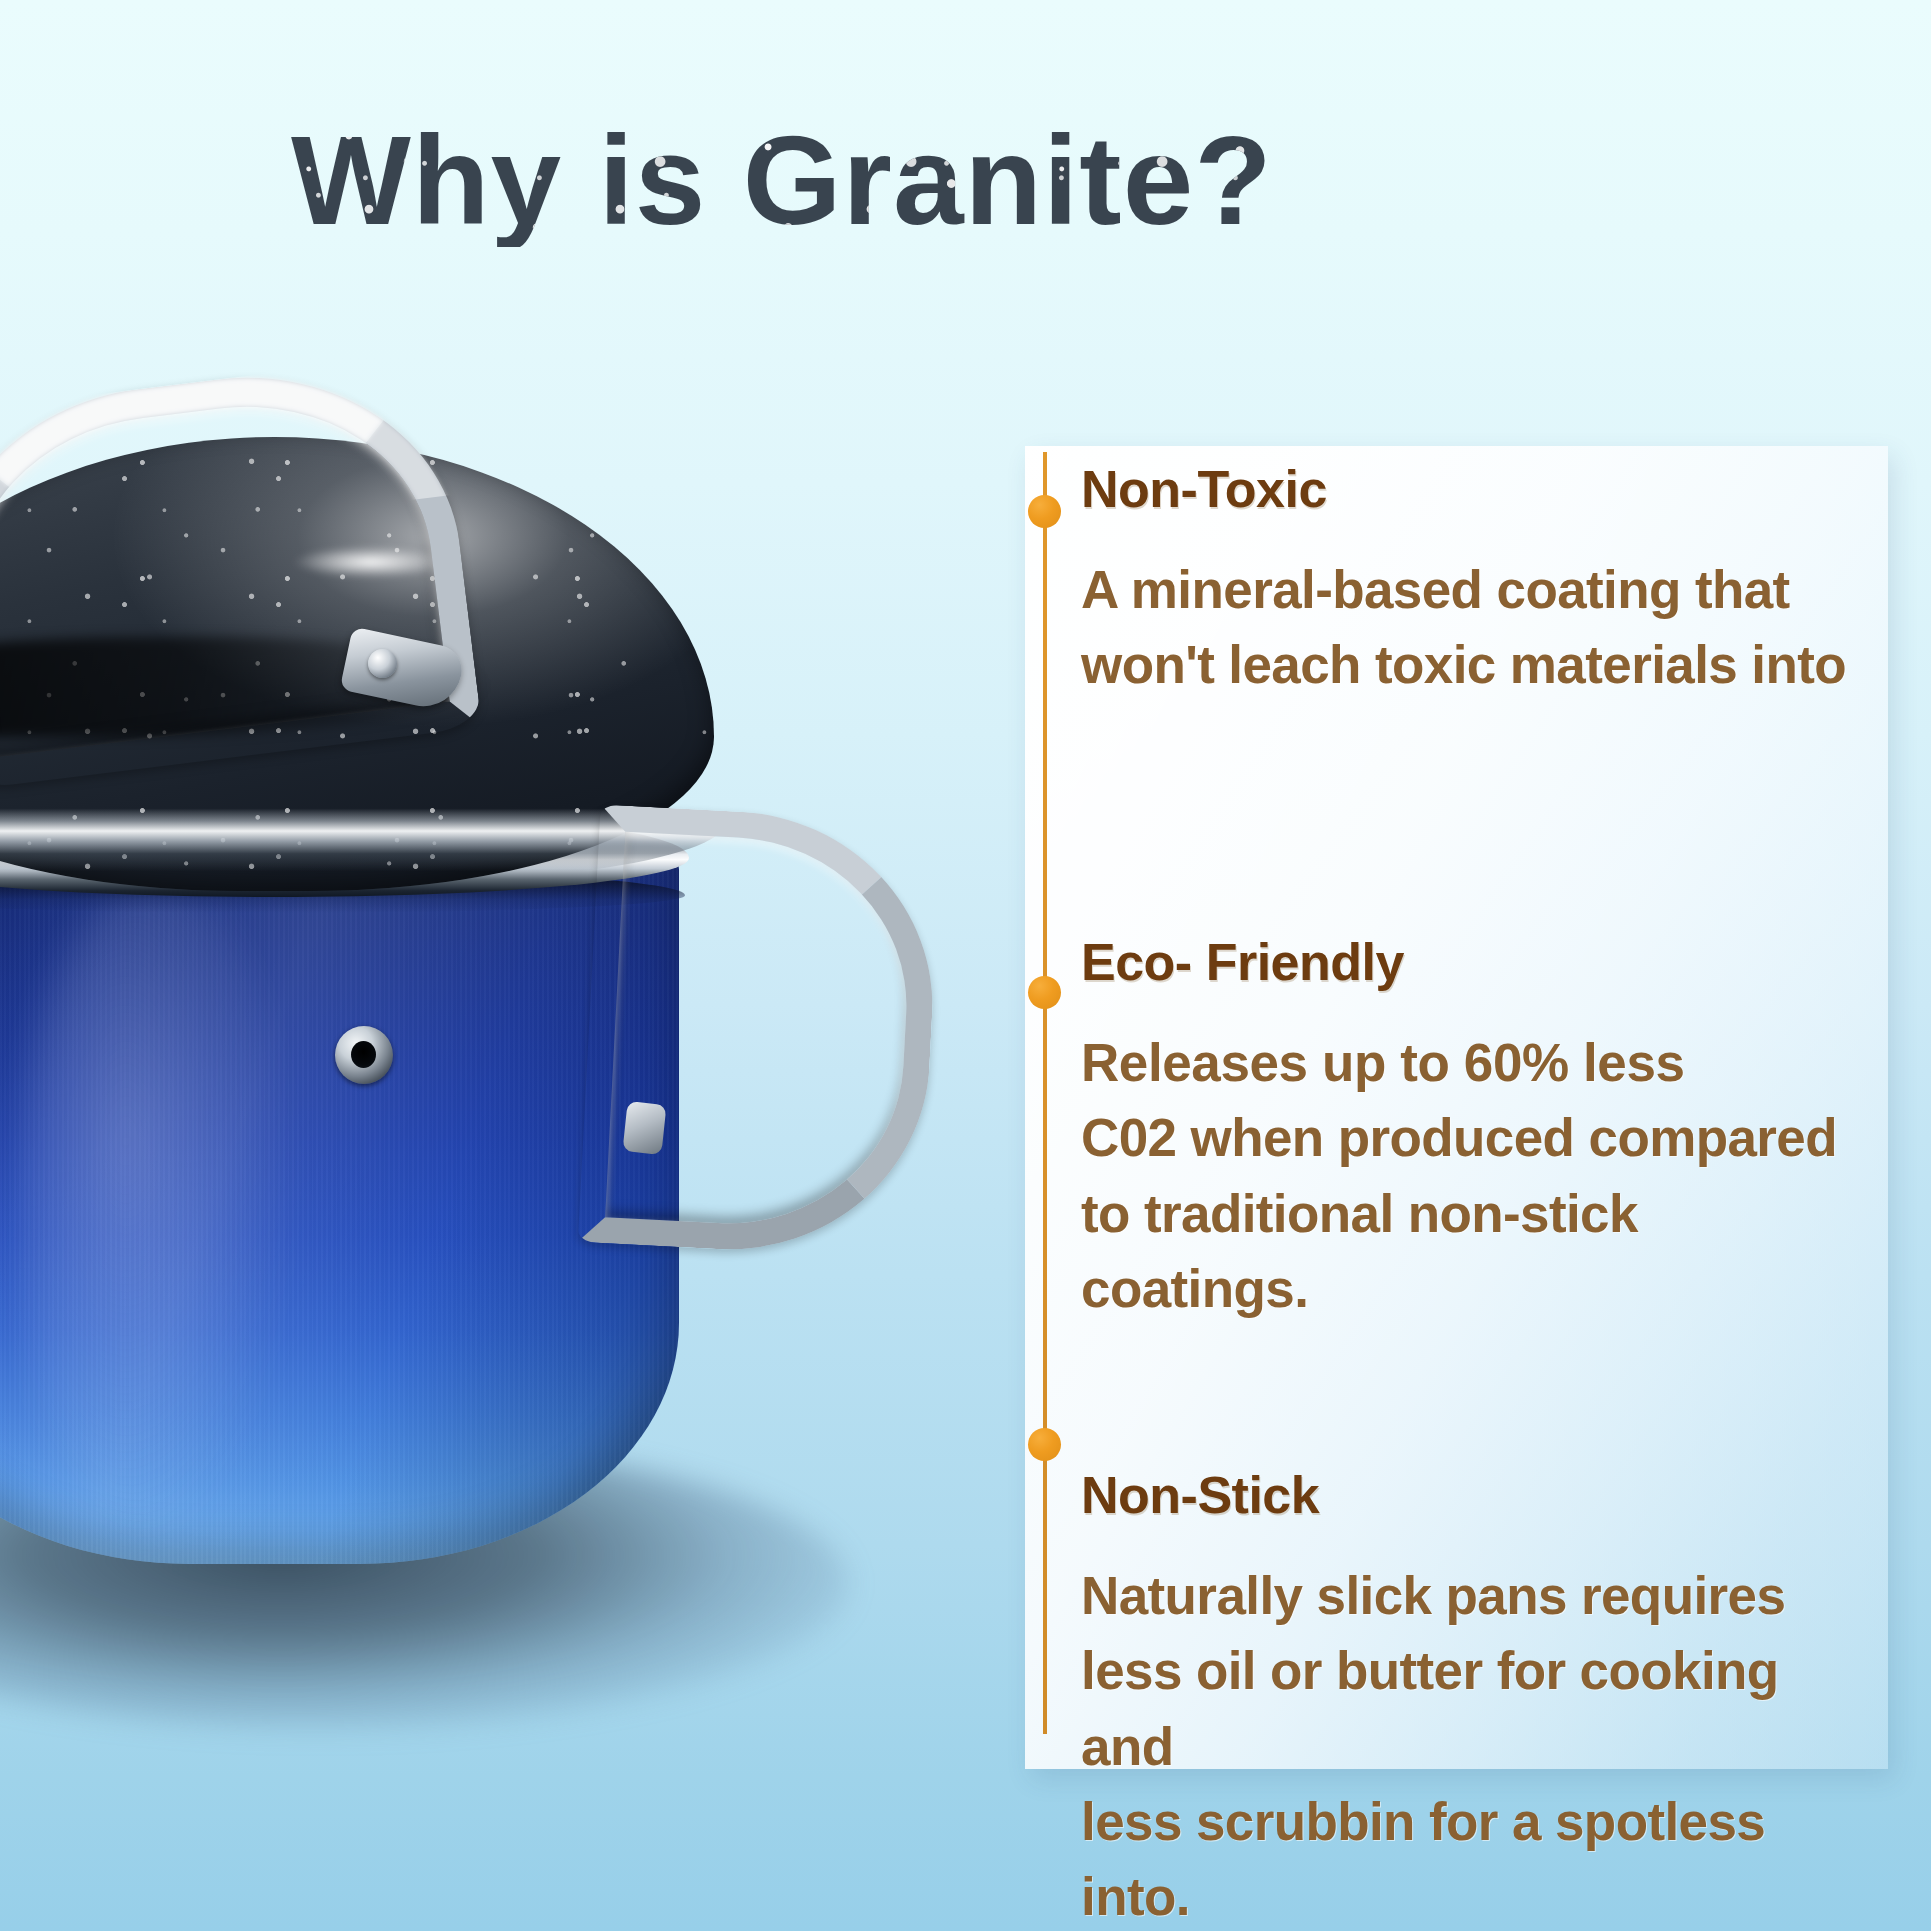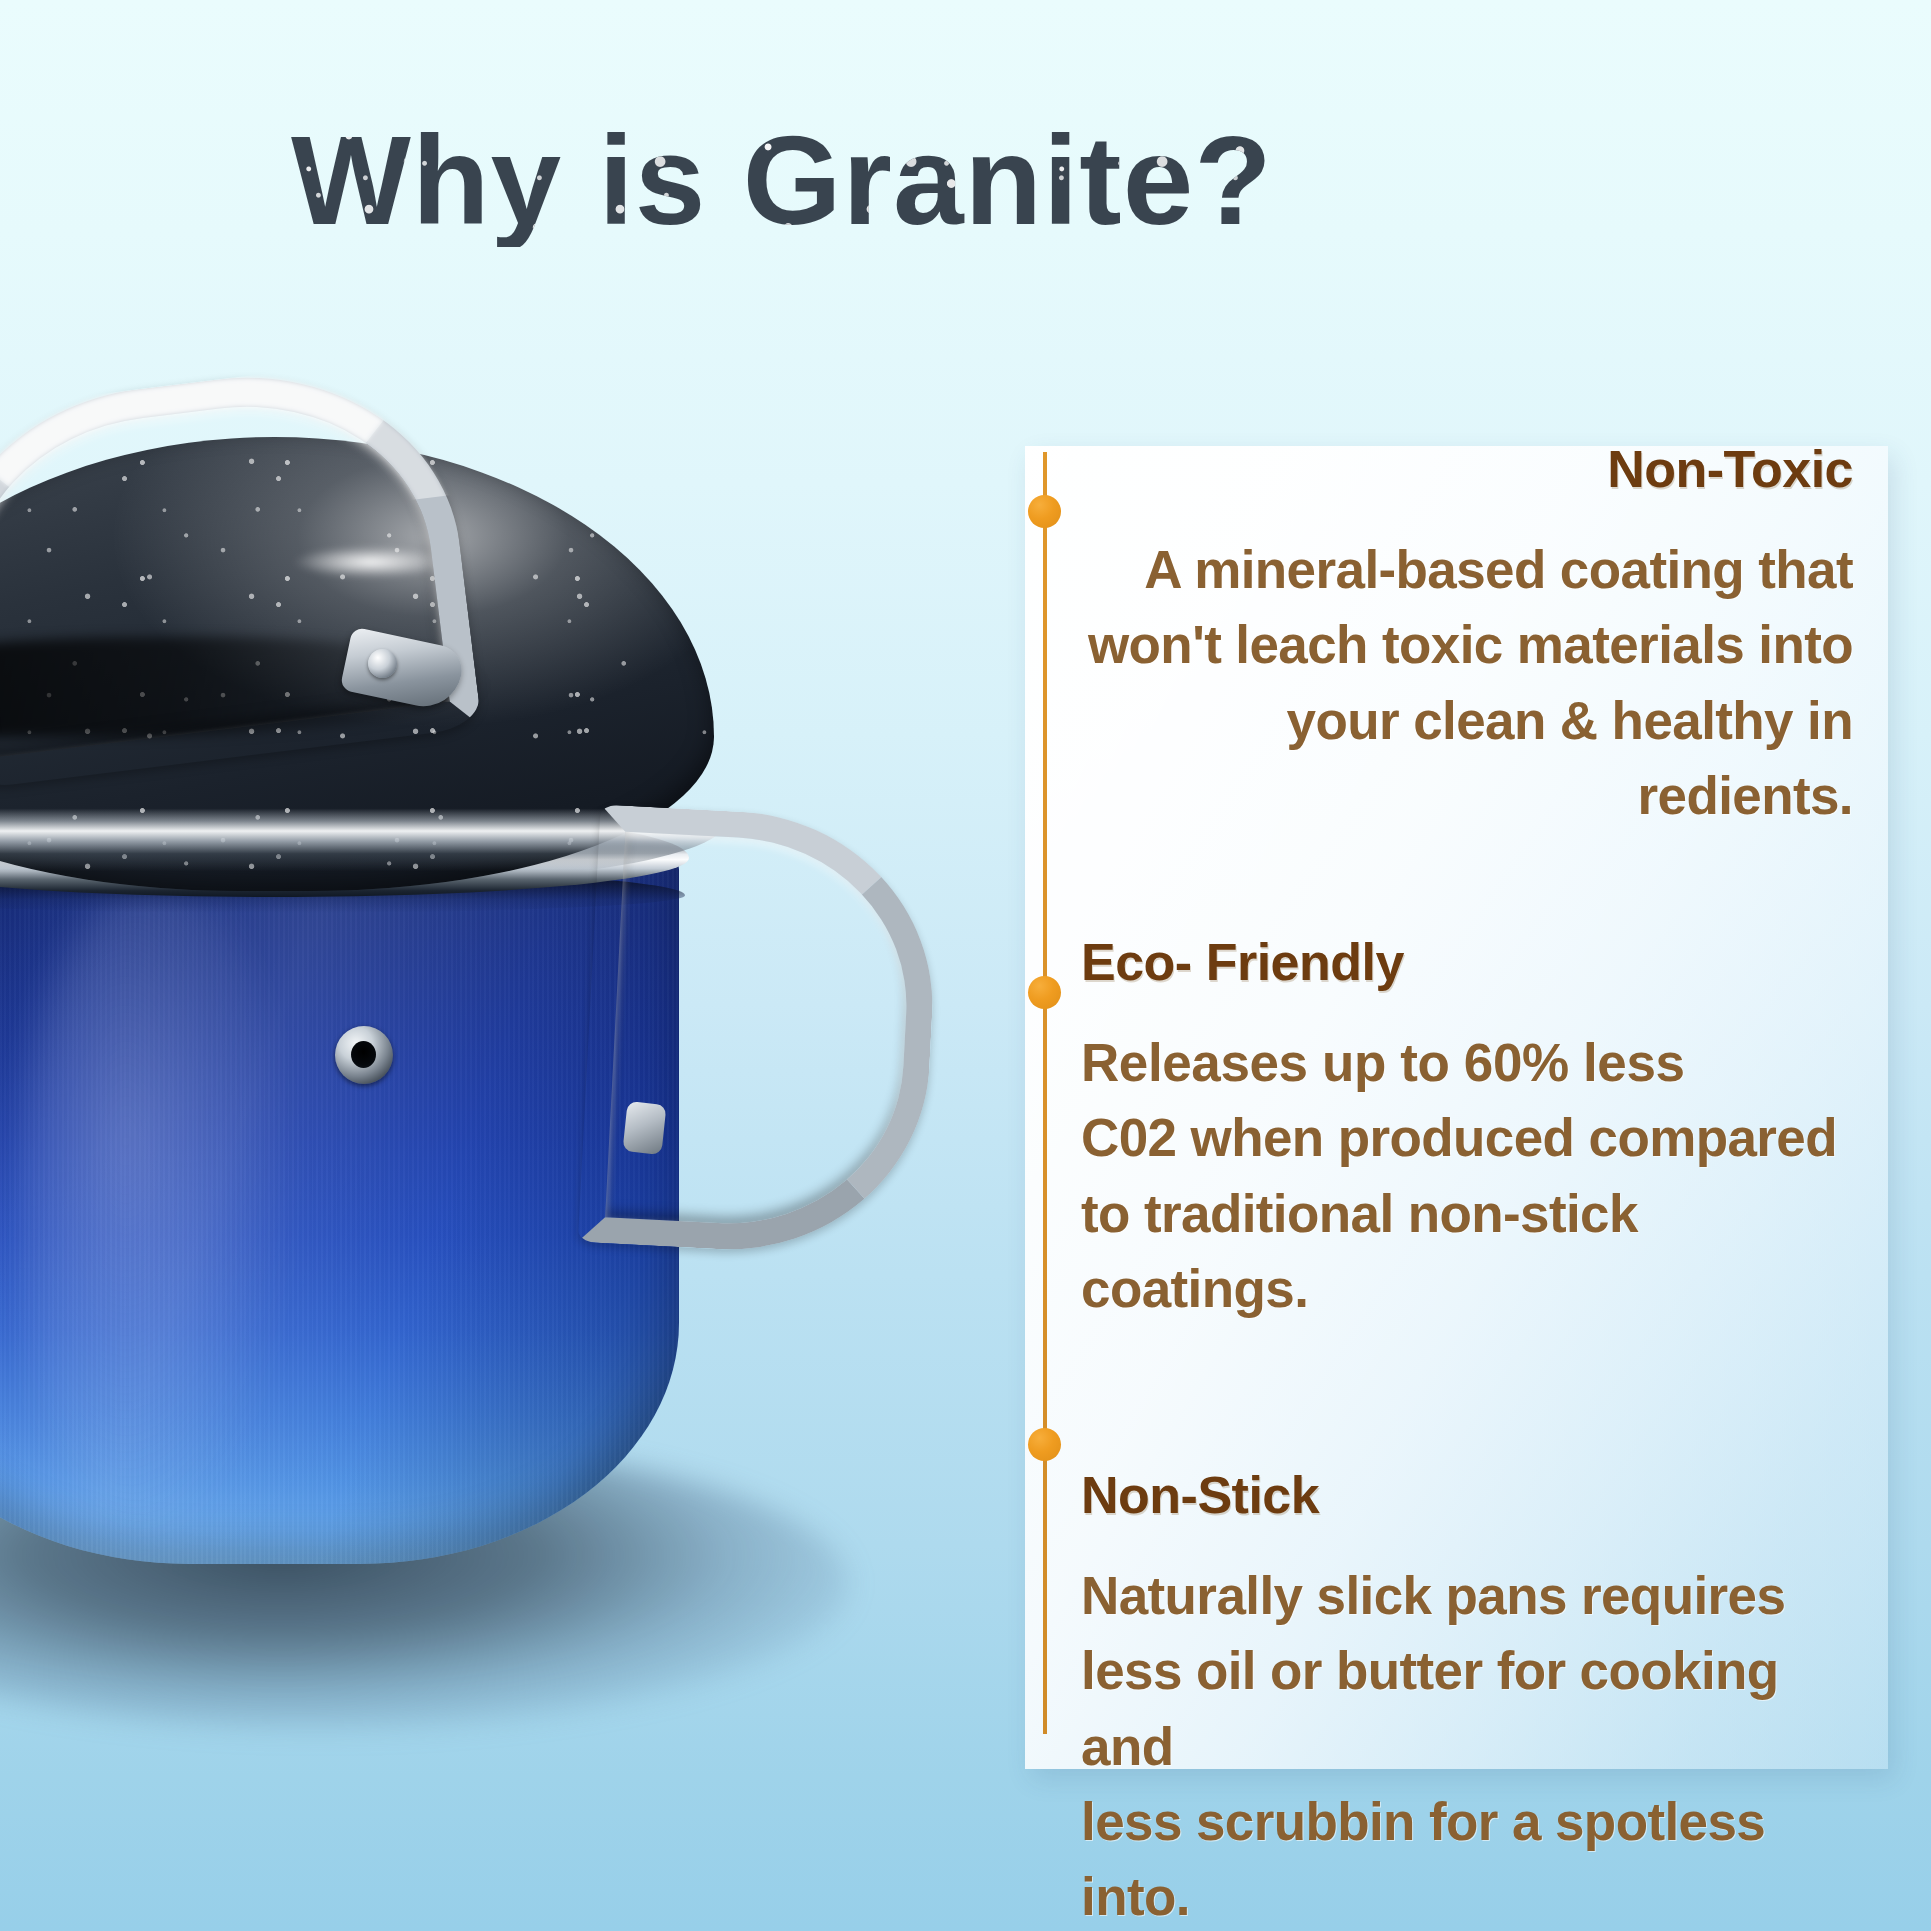--- a/index.html
+++ b/index.html
@@ -403,21 +403,21 @@
     height: 33px;
     border-radius: 50%;
     background: radial-gradient(circle at 35% 30%, #f7ae3b 0%, #ef9c20 45%, #e08f18 100%);
     left: 1028px;
   }
   #bullet-1 { top: 495px; }
   #bullet-2 { top: 976px; }
   #bullet-3 { top: 1428px; }
 
   .block { position: absolute; left: 1081px; width: 772px; }
-  #block-1 { top: 443px; text-align: right; }
+  #block-1 { top: 463px; }
   #block-2 { top: 936px; }
   #block-3 { top: 1469px; }
 
   .block h3 {
     margin: 0 0 37px 0;
     font-size: 52px;
     font-weight: bold;
     color: #6d3c10;
     letter-spacing: -0.5px;
     line-height: 1;
@@ -476,21 +476,20 @@
 
   <div class="bullet" id="bullet-1"></div>
   <div class="bullet" id="bullet-2"></div>
   <div class="bullet" id="bullet-3"></div>
 
   <div class="block" id="block-1">
     <h3>Non-Toxic</h3>
     <p>
       <span class="l2">A mineral-based coating that</span><br>
       <span class="l2">won't leach toxic materials into</span><br>
-      <span class="l2">your clean &amp; healthy in redients.</span>
     </p>
   </div>
 
   <div class="block" id="block-2">
     <h3>Eco- Friendly</h3>
     <p>
       <span class="wide">Releases up to 60% less</span><br>
       <span class="l2">C02 when produced compared</span><br>
       <span class="l2">to traditional non-stick coatings.</span>
     </p>

